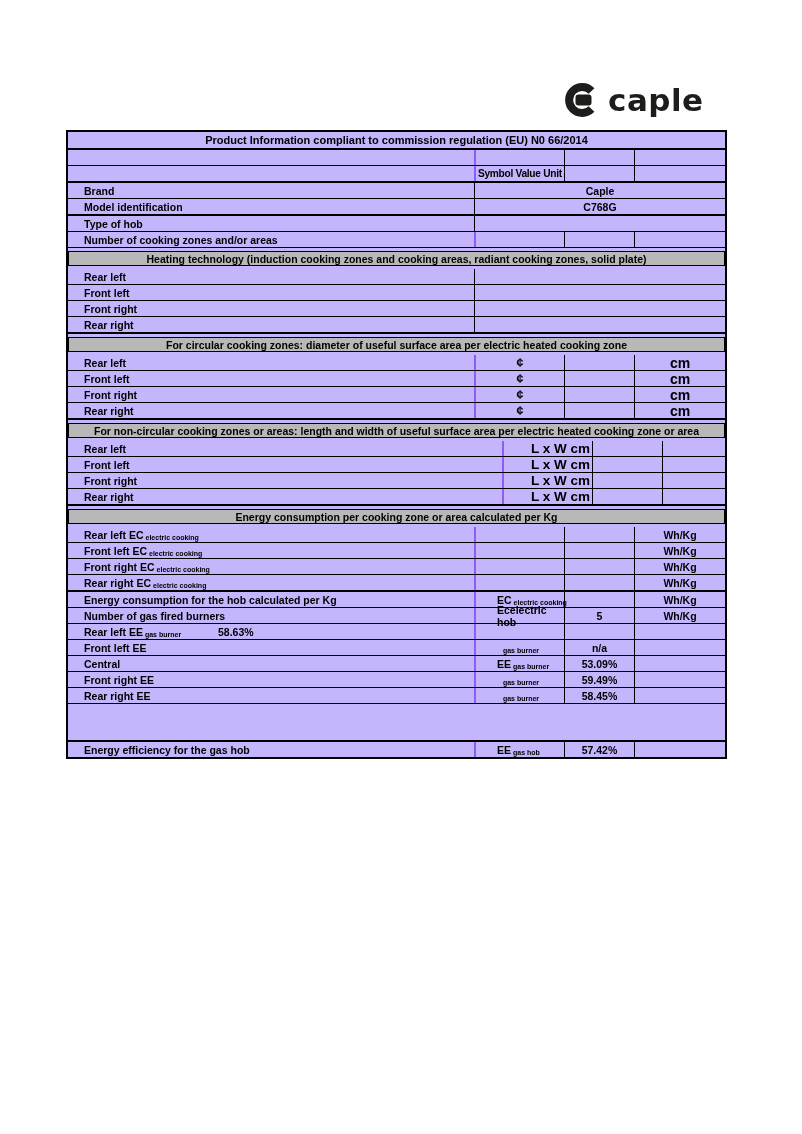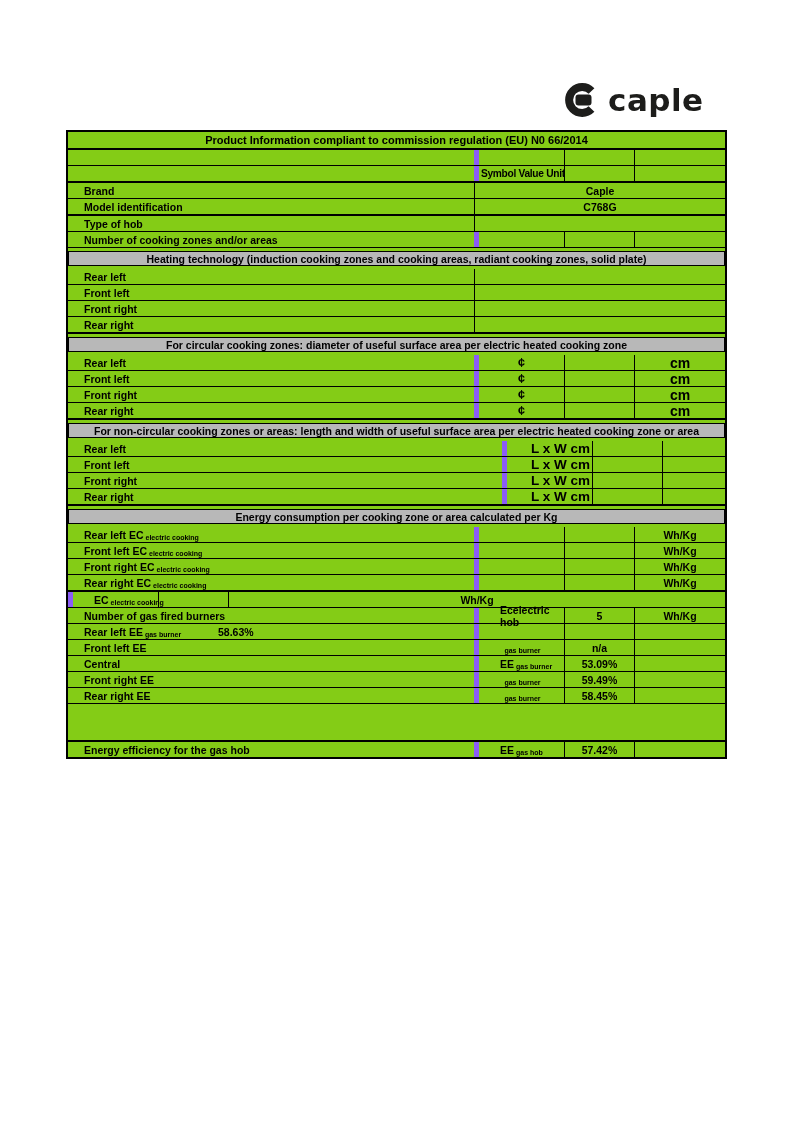--- a/index.html
+++ b/index.html
@@ -11,34 +11,34 @@
   
   .logo{position:absolute;left:563px;top:80px;display:flex;align-items:center;gap:5px;}
   .logo svg{display:block;}
   .logo .wordmark{
     font-family:"DejaVu Sans",sans-serif;font-weight:bold;font-size:31px;
     letter-spacing:0.5px;line-height:40px;color:#1d1d1b;
   }
   
   .doc-table{
     position:absolute;left:66px;top:130px;width:661px;
-    box-sizing:border-box;border:2px solid #000;background:#84cc16;
+    box-sizing:border-box;border:2px solid #000;background:#c4b5fd;
   }
   .trow{display:flex;align-items:stretch;height:15px;border-bottom:1px solid #000;font-size:10.5px;}
   .trow:last-child{border-bottom:none;margin-top:36px;}
   .trow.tb{border-bottom-width:2px;}
   .trow.tt{border-top:2px solid #000;}
   .trow.title{height:16px;align-items:center;justify-content:center;font-size:11px;border-bottom-width:2px;}
   .section{
     height:13px;margin:3px 0;border:1px solid #000;background:#b8b8b8;
     display:flex;align-items:center;justify-content:center;font-size:10.5px;
   }
   .c{display:flex;align-items:center;box-sizing:border-box;}
   .c-label{width:406px;padding-left:16px;position:relative;white-space:nowrap;}
-  .c-sym{width:90px;border-left:5px solid #8b5cf6;justify-content:center;}
+  .c-sym{width:90px;border-left:2px solid #8b5cf6;justify-content:center;}
   .c-val{width:70px;border-left:1px solid #000;justify-content:center;}
   .c-unit{flex:1;border-left:1px solid #000;justify-content:center;}
   .c-merged{flex:1;border-left:1px solid #000;justify-content:center;}
   
   .c-sym.header{justify-content:flex-start;padding-left:2px;font-size:10.2px;letter-spacing:-0.3px;white-space:nowrap;}
   .c-sym.cent{font-size:12.5px;}
   .c-sym.lxw{justify-content:flex-end;padding-right:2px;font-size:13.5px;white-space:nowrap;margin-left:28px;}
   .c-sym.left{justify-content:flex-start;padding-left:21px;}
   .c-unit.big{font-size:14px;align-items:center;}
   
@@ -272,20 +272,23 @@
         <span>Rear right EC</span>
         <span class="sub">electric cooking</span>
       </div>
       <div class="c c-sym"></div>
       <div class="c c-val"></div>
       <div class="c c-unit">
         <span>Wh/Kg</span>
       </div>
     </div>
     <div class="trow">
+      <div class="c c-label">
+        <span>Energy consumption for the hob calculated per Kg</span>
+      </div>
       <div class="c c-sym left">
         <span>EC</span>
         <span class="sub">electric cooking</span>
       </div>
       <div class="c c-val"></div>
       <div class="c c-unit">
         <span>Wh/Kg</span>
       </div>
     </div>
     <div class="trow">

